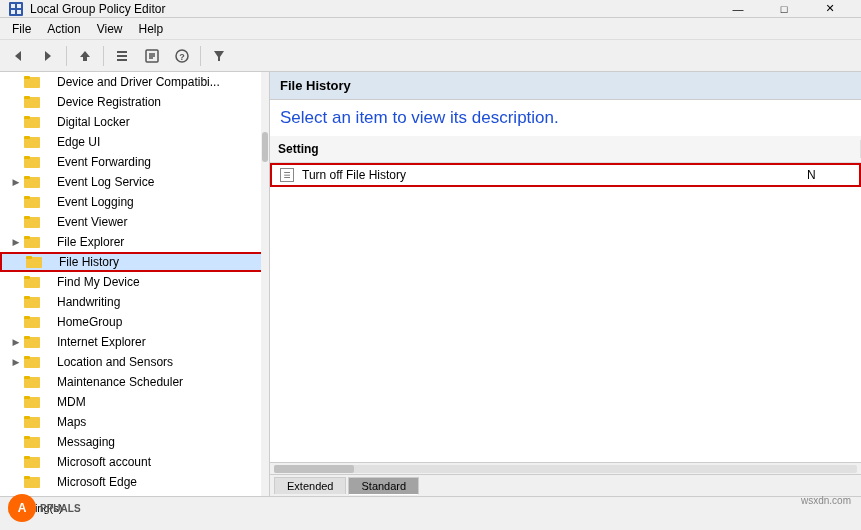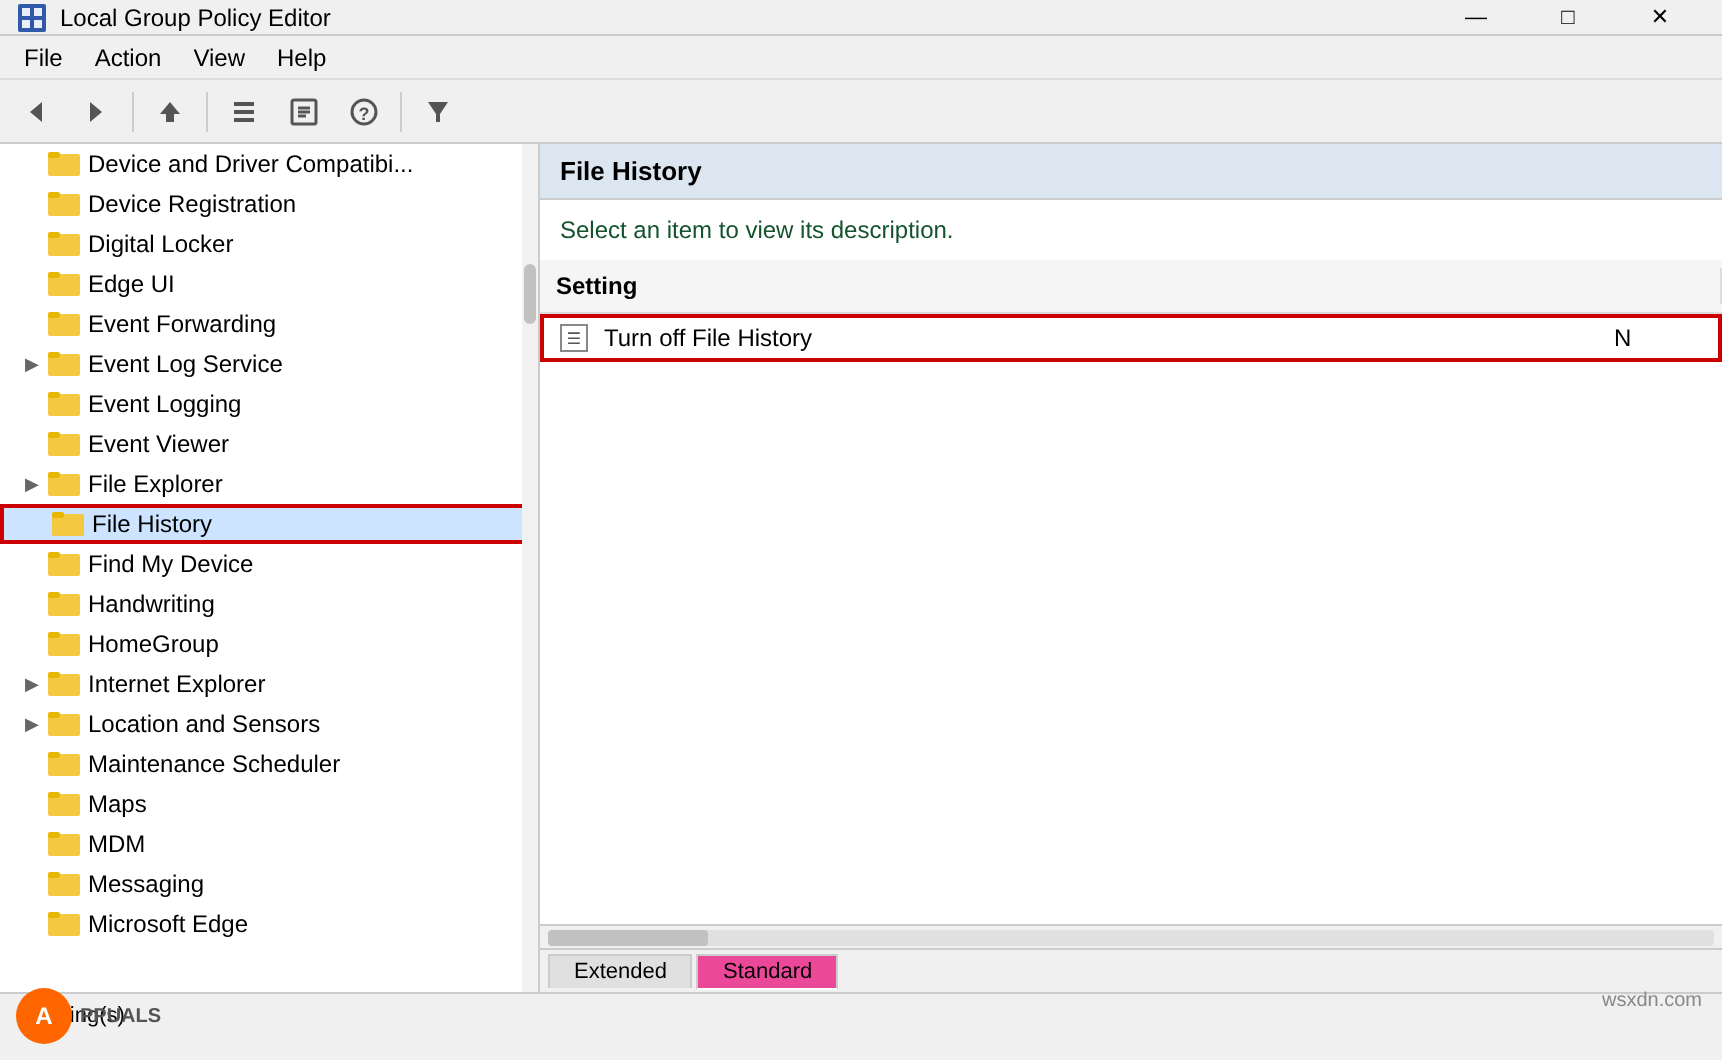--- a/index.html
+++ b/index.html
@@ -94,40 +94,40 @@
       width: 16px; height: 16px;
       display: flex; align-items: center; justify-content: center;
       font-size: 9px; color: #666;
       flex-shrink: 0;
     }
     .tree-item .folder-icon {
       width: 16px; height: 16px;
       margin-right: 4px;
       flex-shrink: 0;
     }
-    .tree-item .item-label { font-size: 12px; }
+    .tree-item .item-label { font-size: 12px; margin-left: 13px; }
 
     
     .right-panel {
       flex: 1;
       background: white;
       display: flex;
       flex-direction: column;
     }
     .panel-header {
       background: #dce6f0;
       padding: 6px 10px;
       font-size: 13px;
       font-weight: bold;
       border-bottom: 1px solid #ccc;
     }
     .panel-description {
       padding: 8px 10px;
-      color: #14532d;
-      font-size: 12px;
+      color: #1d4ed8;
+      font-size: 17px;
     }
 
     
     .settings-table {
       flex: 1;
       overflow-y: auto;
     }
     .settings-header {
       display: flex;
       background: #f5f5f5;
@@ -169,21 +169,21 @@
     .tab {
       padding: 2px 12px;
       font-size: 11px;
       cursor: pointer;
       border: 1px solid #ccc;
       border-bottom: none;
       background: #e0e0e0;
       margin-right: 2px;
     }
     .tab.active {
-      background: #ec4899;
+      background: #a3a3a3;
       border-bottom: 1px solid white;
     }
 
     
     .status-bar {
       height: 22px;
       background: #f0f0f0;
       border-top: 1px solid #ccc;
       display: flex;
       align-items: center;
@@ -478,45 +478,55 @@
     </div>
 
     <div class="tree-item">
       <span class="expand-icon">&nbsp;</span>
       <span class="folder-icon">
         <svg width="16" height="14" viewBox="0 0 16 14">
             <rect x="0" y="3" width="16" height="11" rx="1" fill="#f5c842"></rect>
             <rect x="0" y="2" width="6" height="3" rx="1" fill="#e8b800"></rect>
           </svg>
       </span>
+      <span class="item-label">MDM</span>
+    </div>
+
+    <div class="tree-item">
+      <span class="expand-icon">&nbsp;</span>
+      <span class="folder-icon">
+        <svg width="16" height="14" viewBox="0 0 16 14">
+            <rect x="0" y="3" width="16" height="11" rx="1" fill="#f5c842"></rect>
+            <rect x="0" y="2" width="6" height="3" rx="1" fill="#e8b800"></rect>
+          </svg>
+      </span>
       <span class="item-label">Maps</span>
     </div>
 
     <div class="tree-item">
       <span class="expand-icon">&nbsp;</span>
       <span class="folder-icon">
         <svg width="16" height="14" viewBox="0 0 16 14">
             <rect x="0" y="3" width="16" height="11" rx="1" fill="#f5c842"></rect>
             <rect x="0" y="2" width="6" height="3" rx="1" fill="#e8b800"></rect>
           </svg>
       </span>
-      <span class="item-label">MDM</span>
-    </div>
-
-    <div class="tree-item">
-      <span class="expand-icon">&nbsp;</span>
-      <span class="folder-icon">
-        <svg width="16" height="14" viewBox="0 0 16 14">
-            <rect x="0" y="3" width="16" height="11" rx="1" fill="#f5c842"></rect>
-            <rect x="0" y="2" width="6" height="3" rx="1" fill="#e8b800"></rect>
-          </svg>
-      </span>
       <span class="item-label">Messaging</span>
     </div>
 
+    <div class="tree-item">
+      <span class="expand-icon">&nbsp;</span>
+      <span class="folder-icon">
+        <svg width="16" height="14" viewBox="0 0 16 14">
+            <rect x="0" y="3" width="16" height="11" rx="1" fill="#f5c842"></rect>
+            <rect x="0" y="2" width="6" height="3" rx="1" fill="#e8b800"></rect>
+          </svg>
+      </span>
+      <span class="item-label">Microsoft account</span>
+    </div>
 
     <div class="tree-item">
       <span class="expand-icon">&nbsp;</span>
       <span class="folder-icon">
         <svg width="16" height="14" viewBox="0 0 16 14">
             <rect x="0" y="3" width="16" height="11" rx="1" fill="#f5c842"></rect>
             <rect x="0" y="2" width="6" height="3" rx="1" fill="#e8b800"></rect>
           </svg>
       </span>
       <span class="item-label">Microsoft Edge</span>

